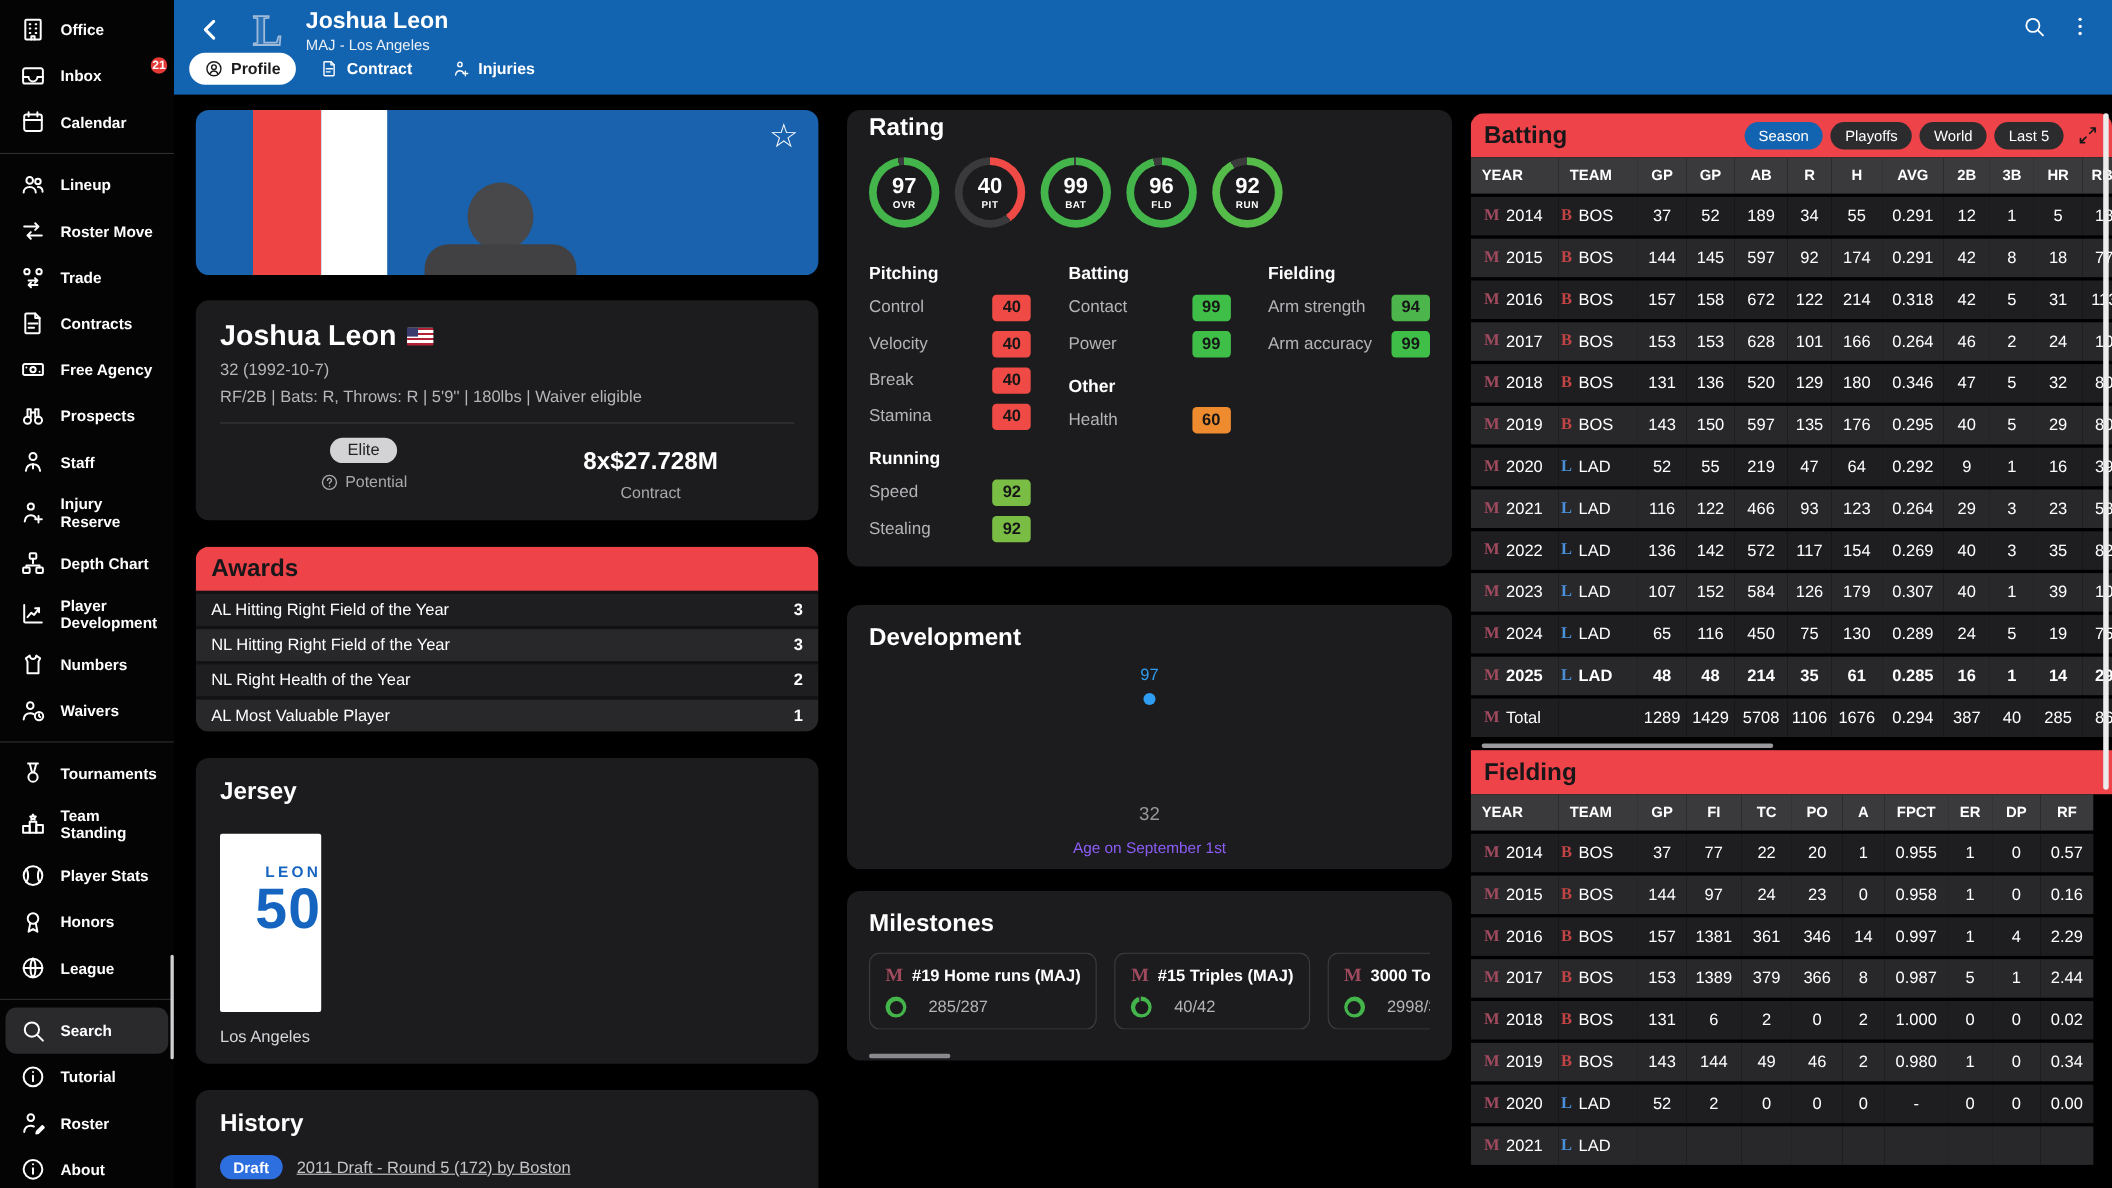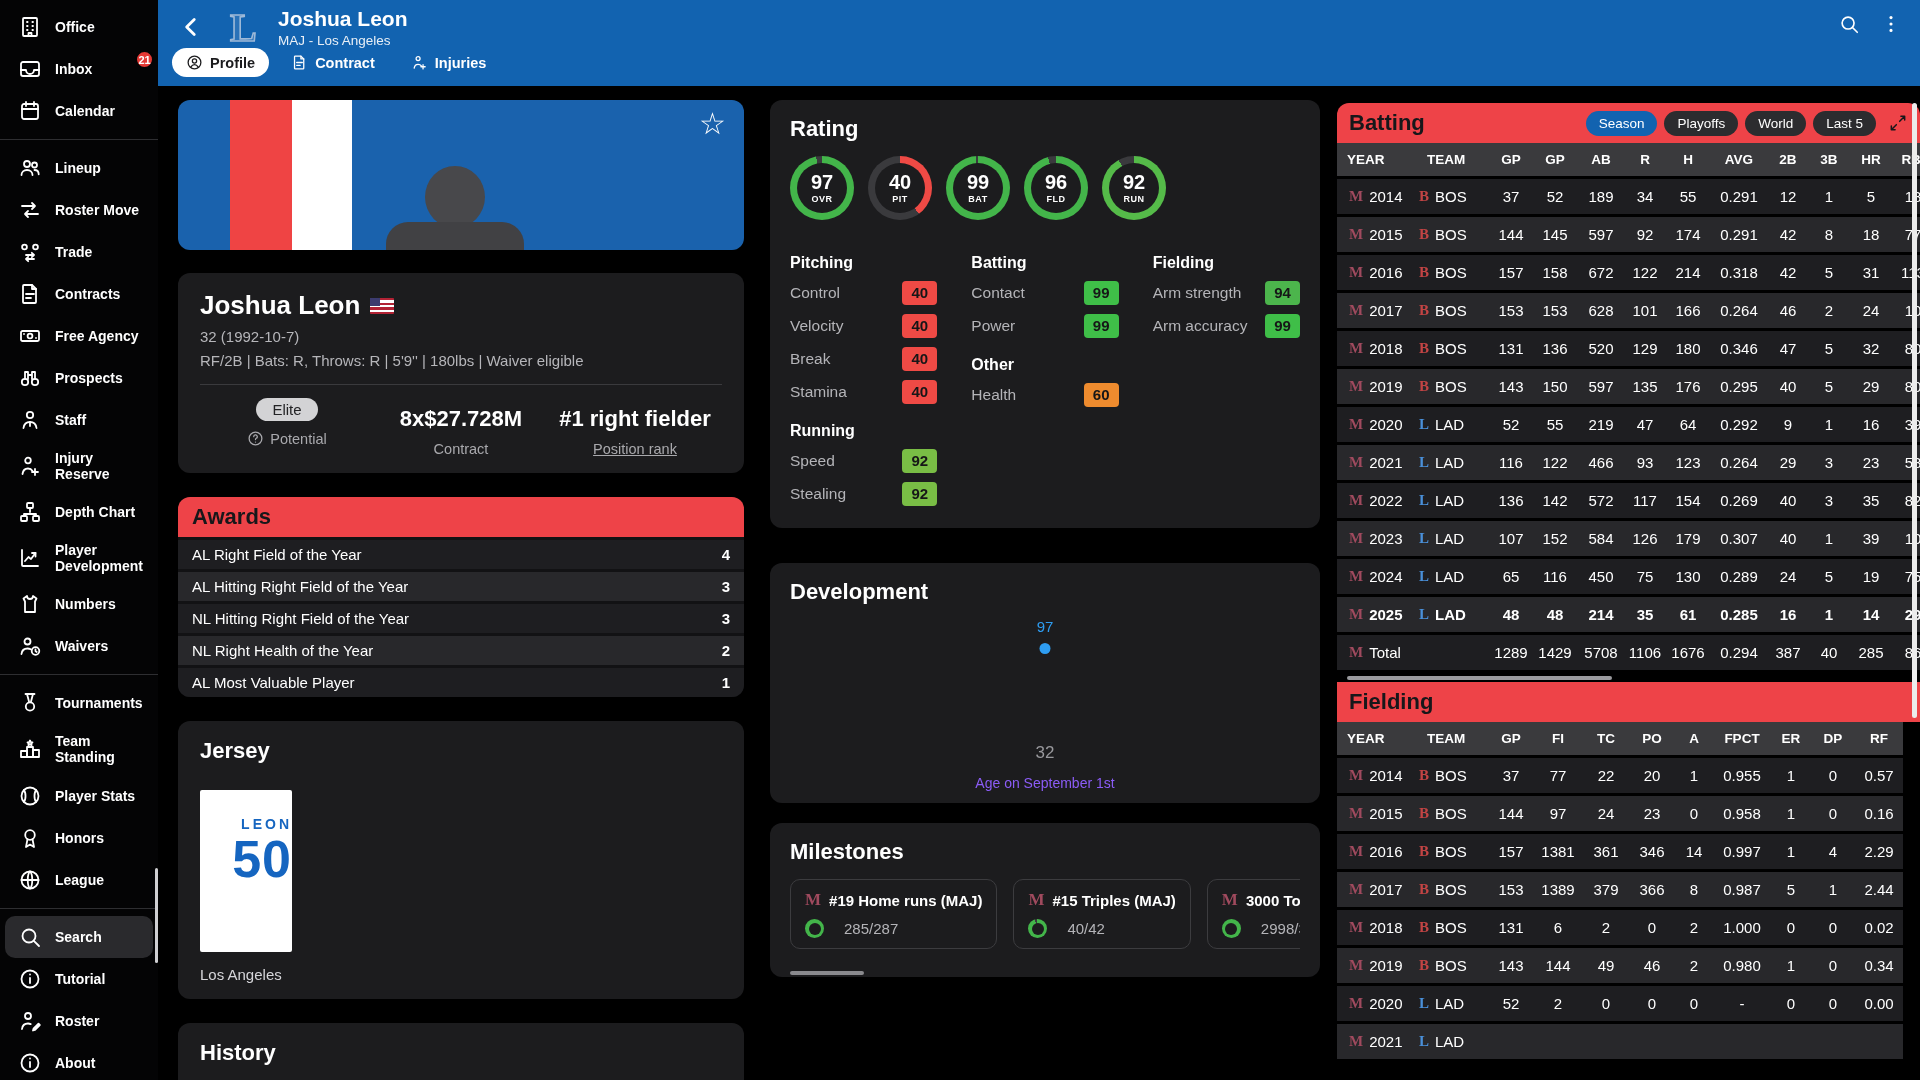--- a/index.html
+++ b/index.html
@@ -87,21 +87,21 @@
   .jersey-num{font-size:52px;font-weight:bold;line-height:1.05;letter-spacing:1px}
   .jersey-cap{margin-top:14px;font-size:15px;color:#d6d6da}
 
   
   .history-card{padding:17px 22px;height:140px}
   .h-event{display:flex;align-items:center;gap:13px;margin-top:16px}
   .h-pill{border-radius:999px;padding:3px 12px;font-size:14px;font-weight:600}
   .h-text{color:#c5c5c9;font-size:15px}
 
   
-  .rating-card{padding:16px 20px 18px}
+  .rating-card{padding:3px 20px 18px}
   .gauges{display:flex;gap:14px;margin-top:14px}
   .gauge{width:64px;height:64px;border-radius:50%;position:relative;
          background:conic-gradient(var(--c) calc(var(--v)*1%), #3a3a3d 0)}
   .gauge:before{content:"";position:absolute;inset:7px;background:#1c1c1e;border-radius:50%}
   .gauge .gv{position:absolute;inset:0;display:flex;flex-direction:column;align-items:center;
              justify-content:center;z-index:1}
   .g-num{font-size:20px;font-weight:bold;line-height:1}
   .g-lbl{font-size:9px;font-weight:bold;letter-spacing:.5px;margin-top:2px}
   .attrs{display:grid;grid-template-columns:1fr 1fr 1fr;column-gap:34px;margin-top:20px}
   .attr-sec-title{font-size:16px;font-weight:bold;margin:14px 0 4px}
@@ -479,36 +479,28 @@
                 <path d="M9.5 9.5a2.5 2.5 0 1 1 3.6 2.2c-.9.5-1.1 1-1.1 1.8"></path>
                 <path d="M12 17h.01"></path>
               </svg></span>
           <span>Potential</span>
         </div>
       </div>
       <div class="p-col">
         <div class="p-big">8x$27.728M</div>
         <div class="p-sub">Contract</div>
       </div>
-      <div class="p-col">
-        <div class="p-big">#1 right fielder</div>
-        <div class="p-sub u">Position rank</div>
-      </div>
     </div>
   </div>
 
   <div class="awards-card card">
     <div class="red-head">
       <span class="card-title">Awards</span>
     </div>
     <div>
-        <div class="award-row">
-          <span>AL Right Field of the Year</span>
-          <span class="award-count">4</span>
-        </div>
         <div class="award-row">
           <span>AL Hitting Right Field of the Year</span>
           <span class="award-count">3</span>
         </div>
         <div class="award-row">
           <span>NL Hitting Right Field of the Year</span>
           <span class="award-count">3</span>
         </div>
         <div class="award-row">
           <span>NL Right Health of the Year</span>

